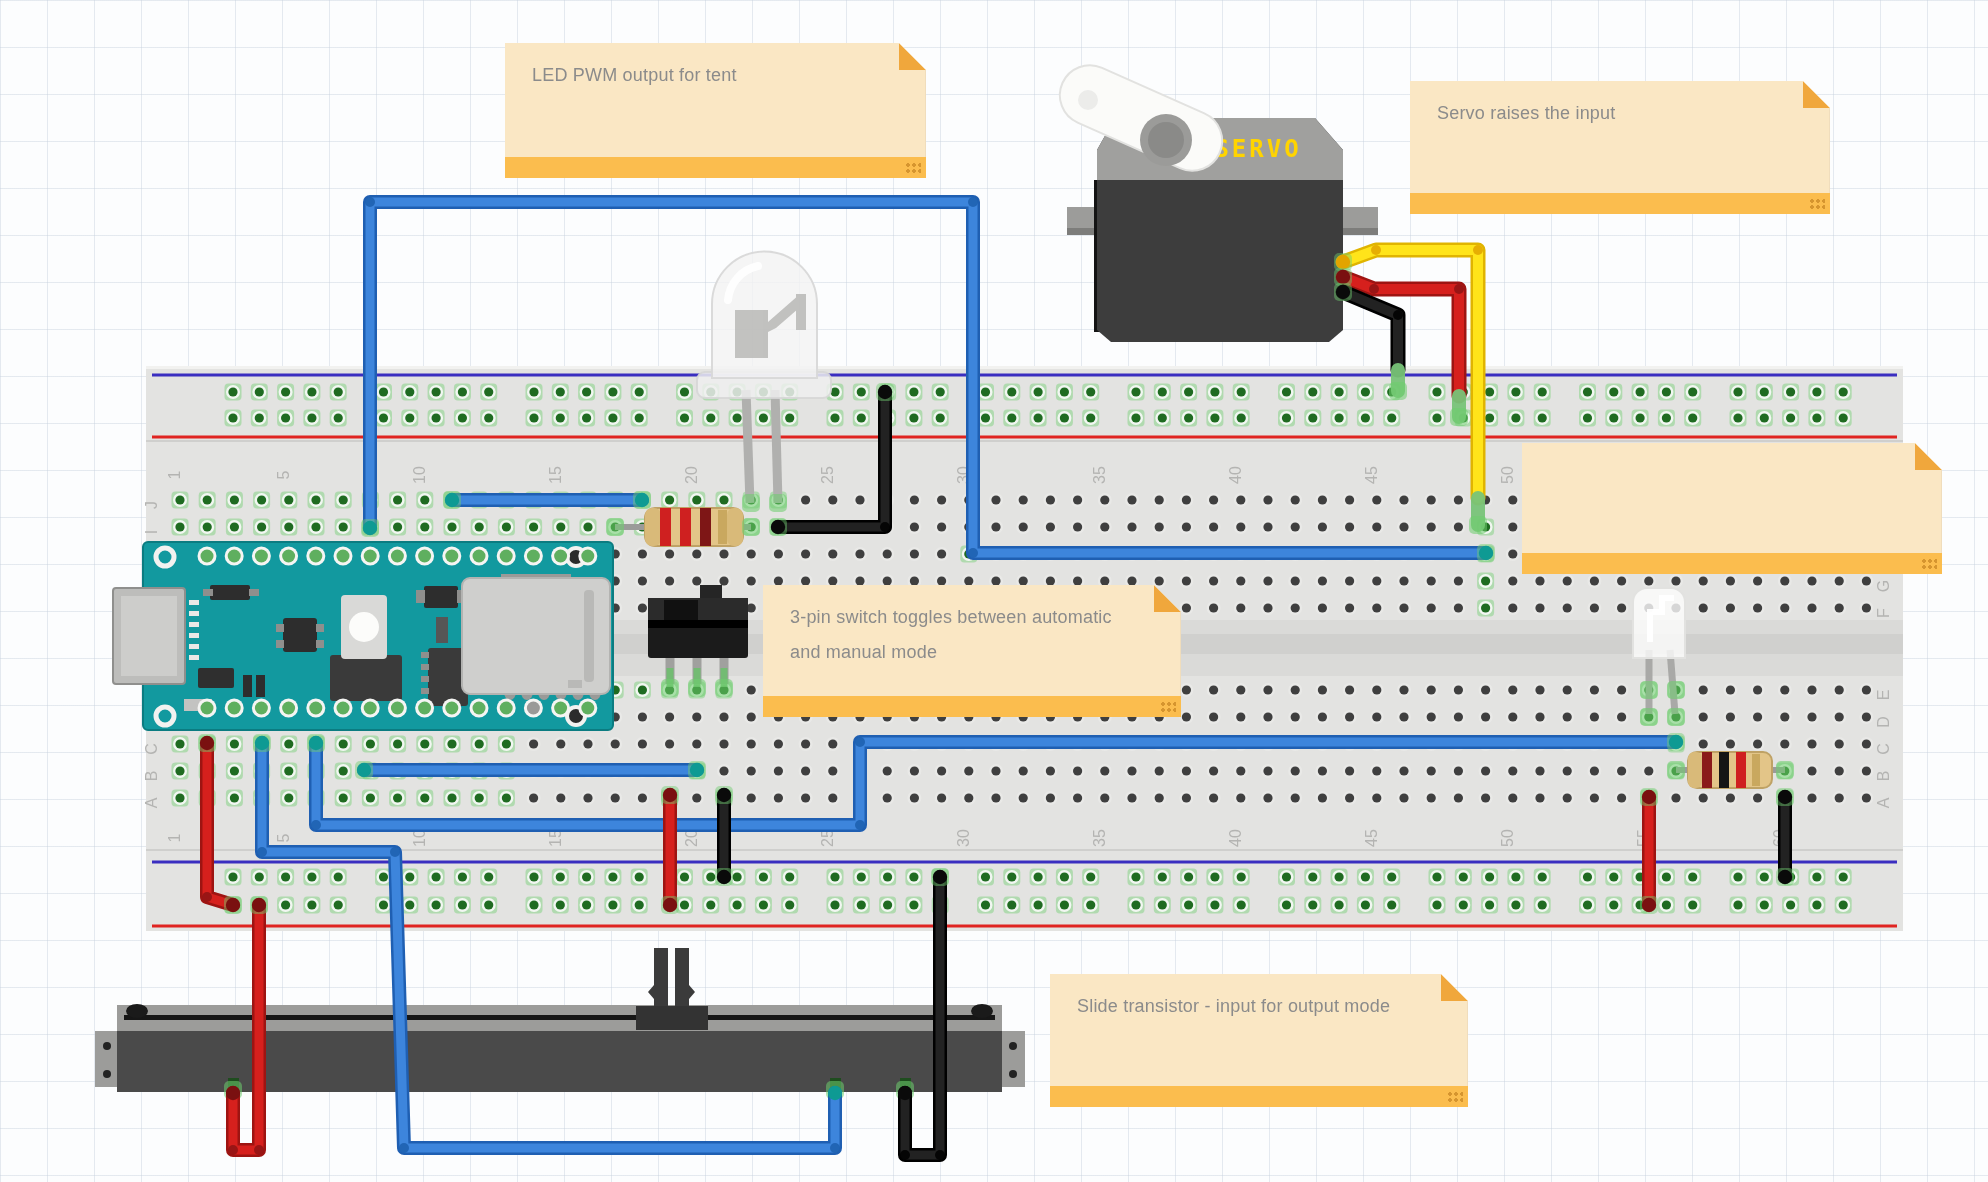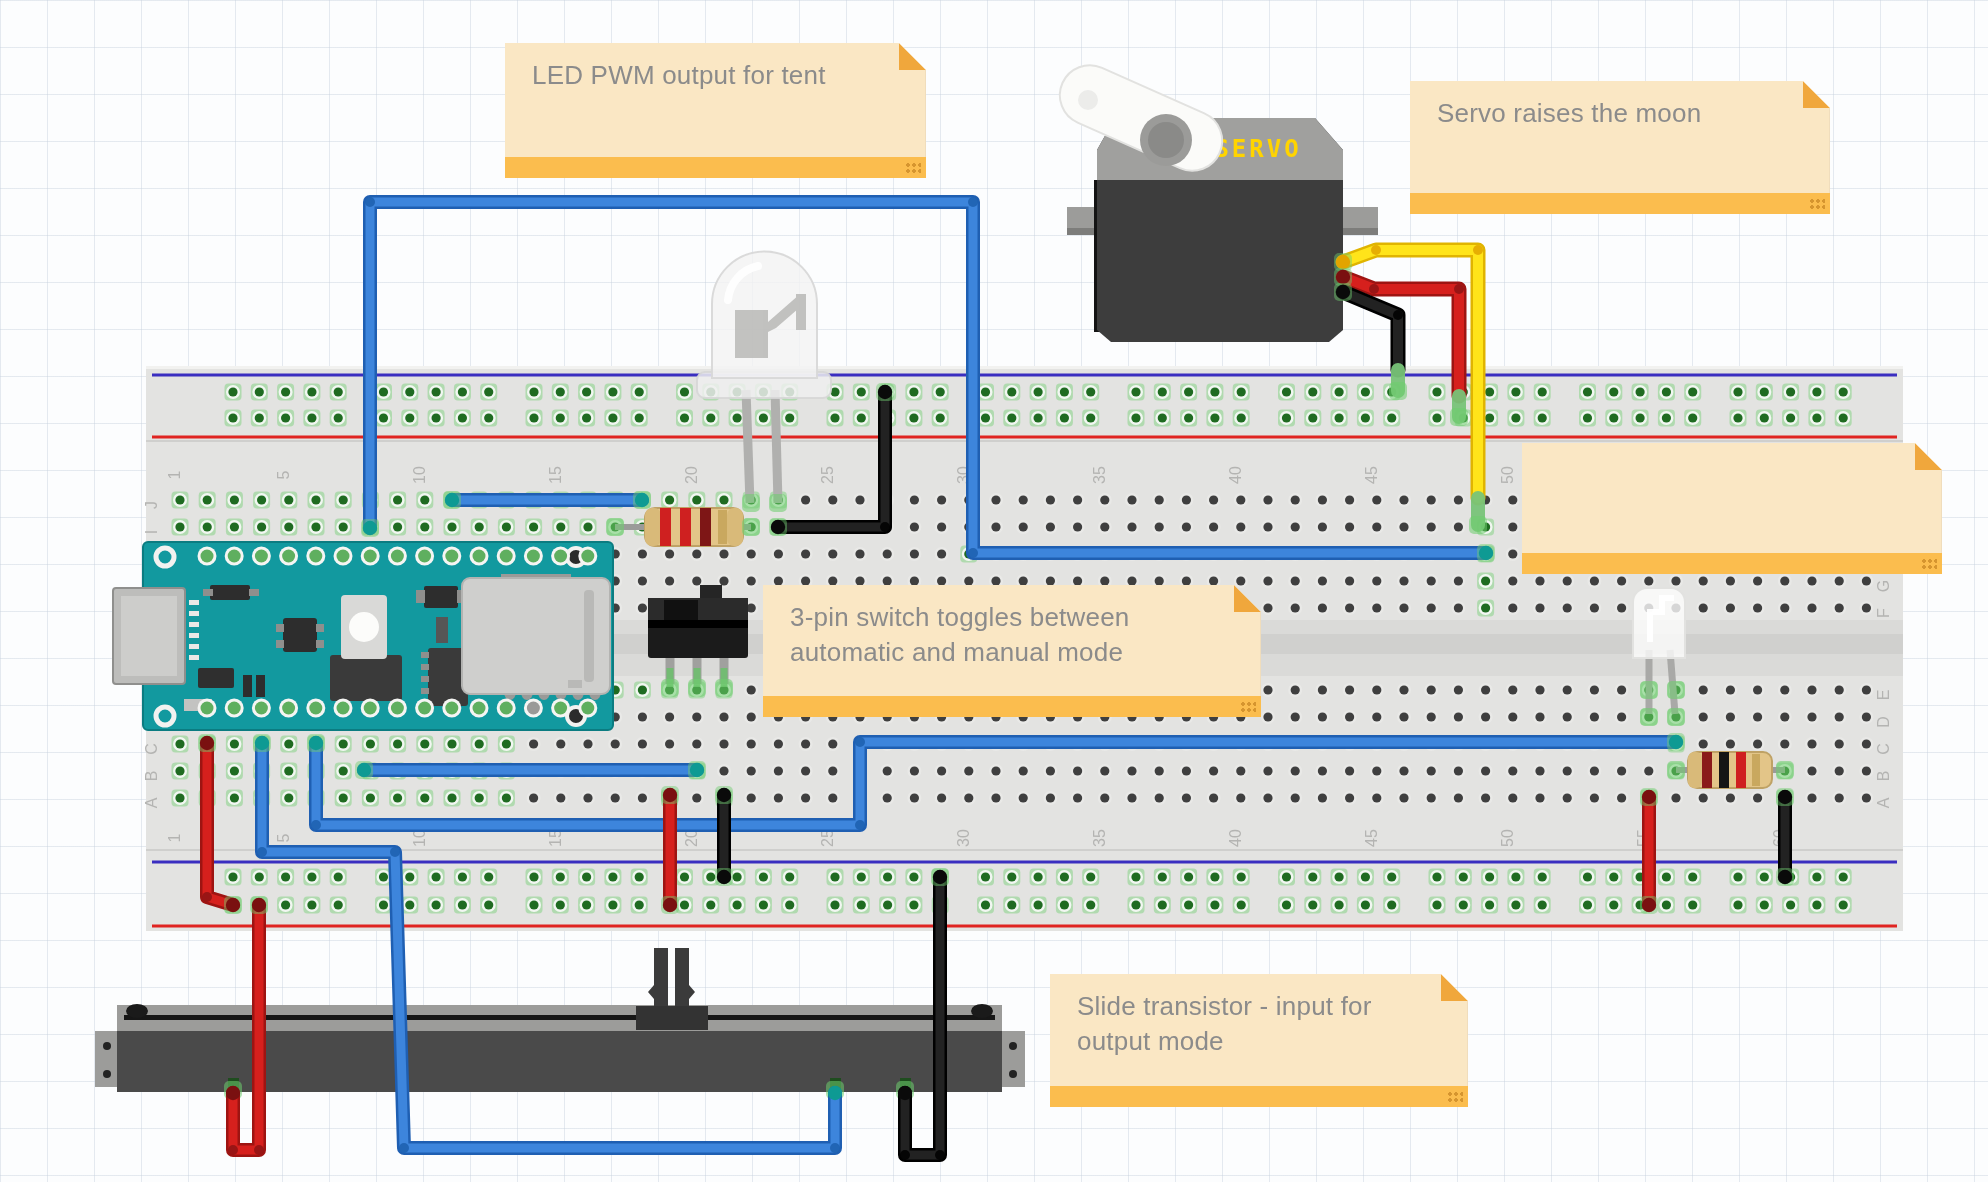--- a/index.html
+++ b/index.html
@@ -18,21 +18,21 @@
   #circuit{position:absolute;left:0;top:0;}
   .note{
     position:absolute;
     background:#FAE7C4;
     clip-path:polygon(0 0, calc(100% - 27px) 0, 100% 27px, 100% 100%, 0 100%);
     box-shadow:inset -1px 0 0 rgba(0,0,0,.04);
     z-index:30;
   }
   .note .note-text{
     position:absolute;left:27px;right:36px;top:15px;
-    font-size:26px;line-height:35px;color:#8b8b8b;
+    font-size:18px;line-height:35px;color:#8b8b8b;
     letter-spacing:.2px;
   }
   .note .note-bar{
     position:absolute;left:0;right:0;bottom:0;height:21px;
     background:#FBBD4E;
   }
   .note .note-fold{
     position:absolute;right:0;top:0;width:27px;height:27px;
     background:#F0A73C;
     clip-path:polygon(0 0, 100% 100%, 0 100%);
@@ -2573,32 +2573,32 @@
 
   <div class="note" style="left:505px;top:43px;width:421px;height:135px;">
     <div class="note-fold"></div>
     <div class="note-text">LED PWM output for tent</div>
     <div class="note-bar">
         <div class="note-grip"></div>
       </div>
   </div>
   <div class="note" style="left:1410px;top:81px;width:420px;height:133px;">
     <div class="note-fold"></div>
-    <div class="note-text">Servo raises the moon</div>
+    <div class="note-text">Servo raises the input</div>
     <div class="note-bar">
         <div class="note-grip"></div>
       </div>
   </div>
   <div class="note" style="left:1522px;top:443px;width:420px;height:131px;">
     <div class="note-fold"></div>
     <div class="note-bar">
         <div class="note-grip"></div>
       </div>
   </div>
-  <div class="note" style="left:763px;top:585px;width:498px;height:132px;">
+  <div class="note" style="left:763px;top:585px;width:418px;height:132px;">
     <div class="note-fold"></div>
     <div class="note-text">3-pin switch toggles between automatic and manual mode</div>
     <div class="note-bar">
         <div class="note-grip"></div>
       </div>
   </div>
   <div class="note" style="left:1050px;top:974px;width:418px;height:133px;">
     <div class="note-fold"></div>
     <div class="note-text">Slide transistor - input for output mode</div>
     <div class="note-bar">

